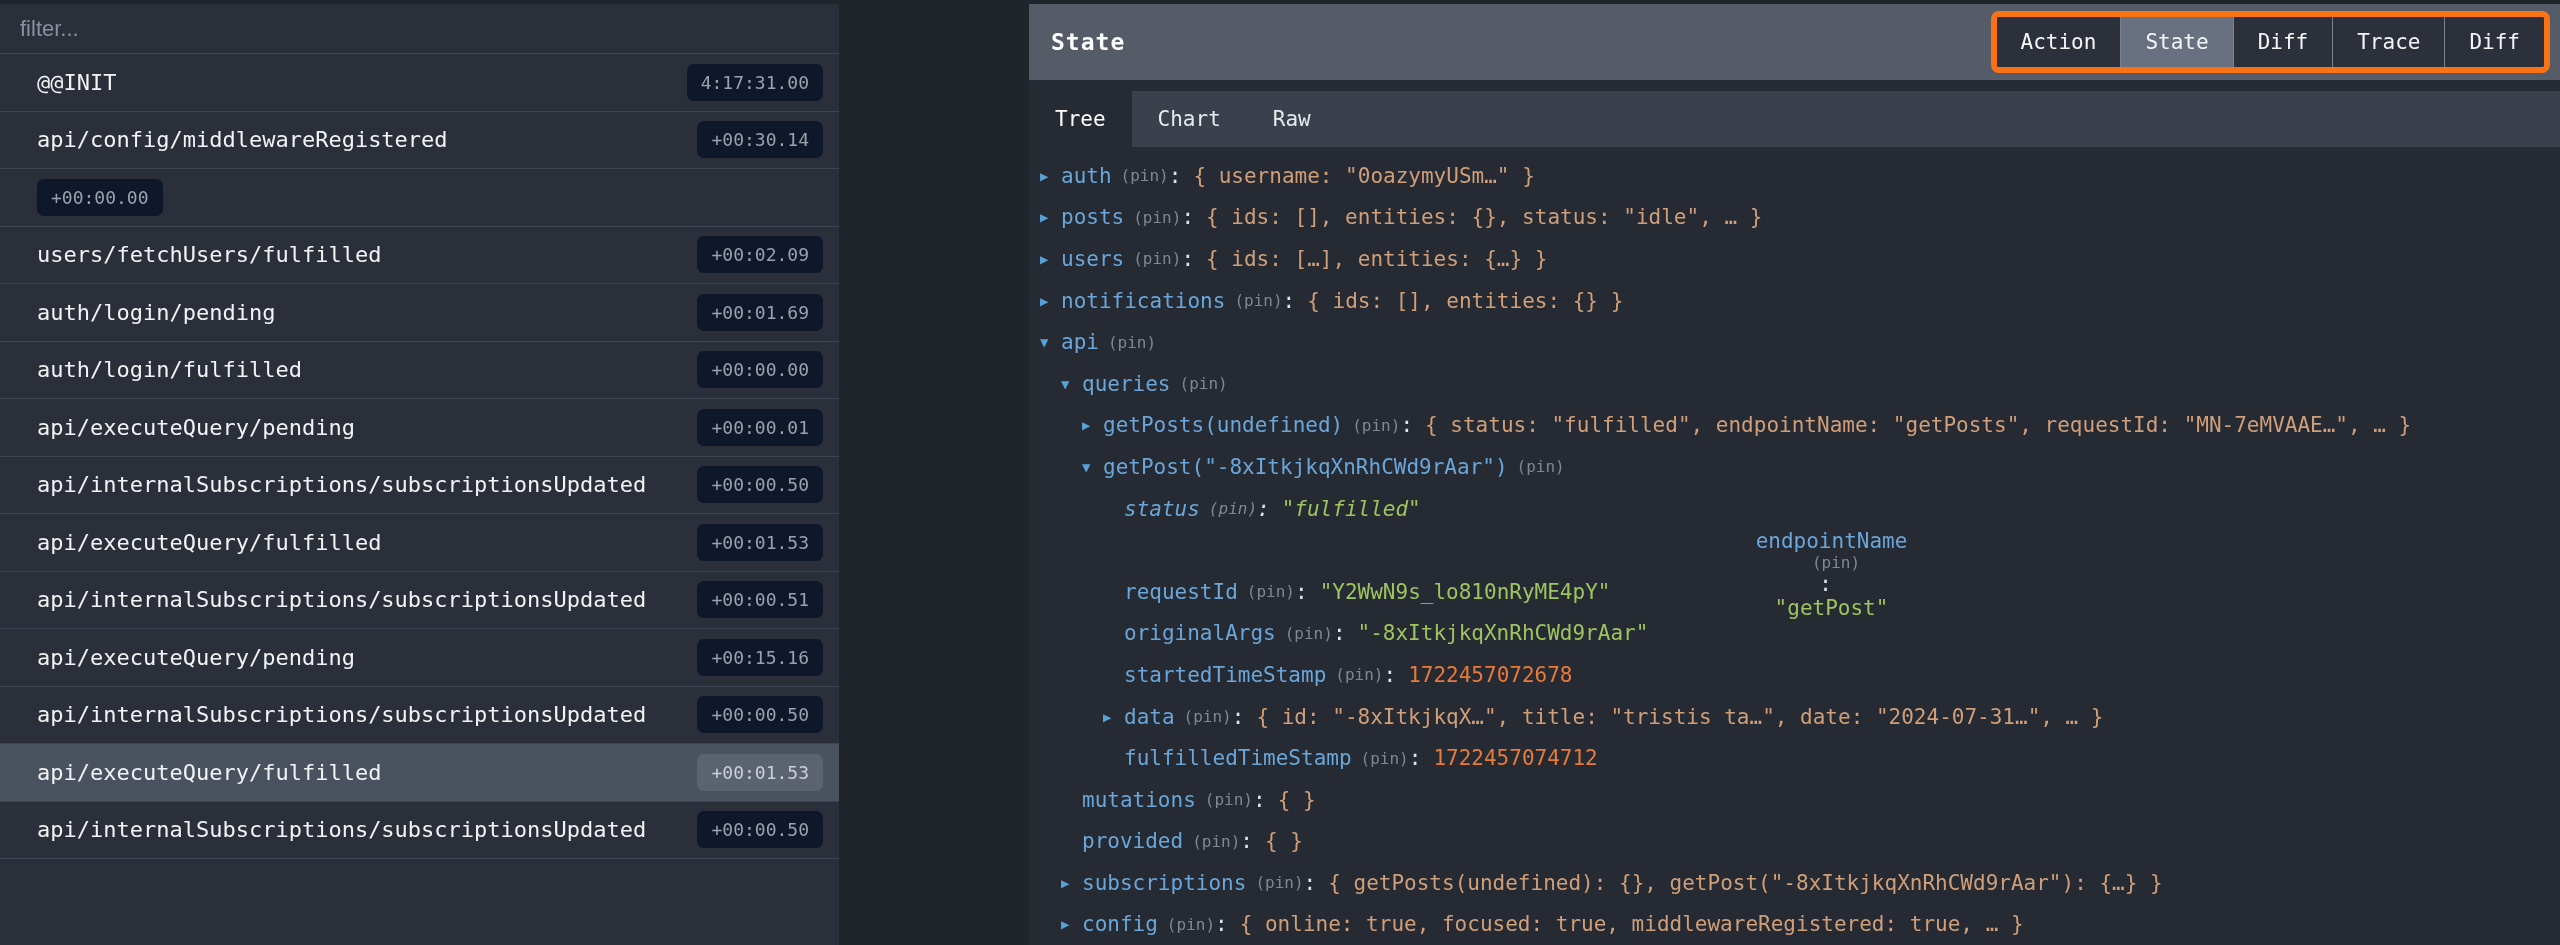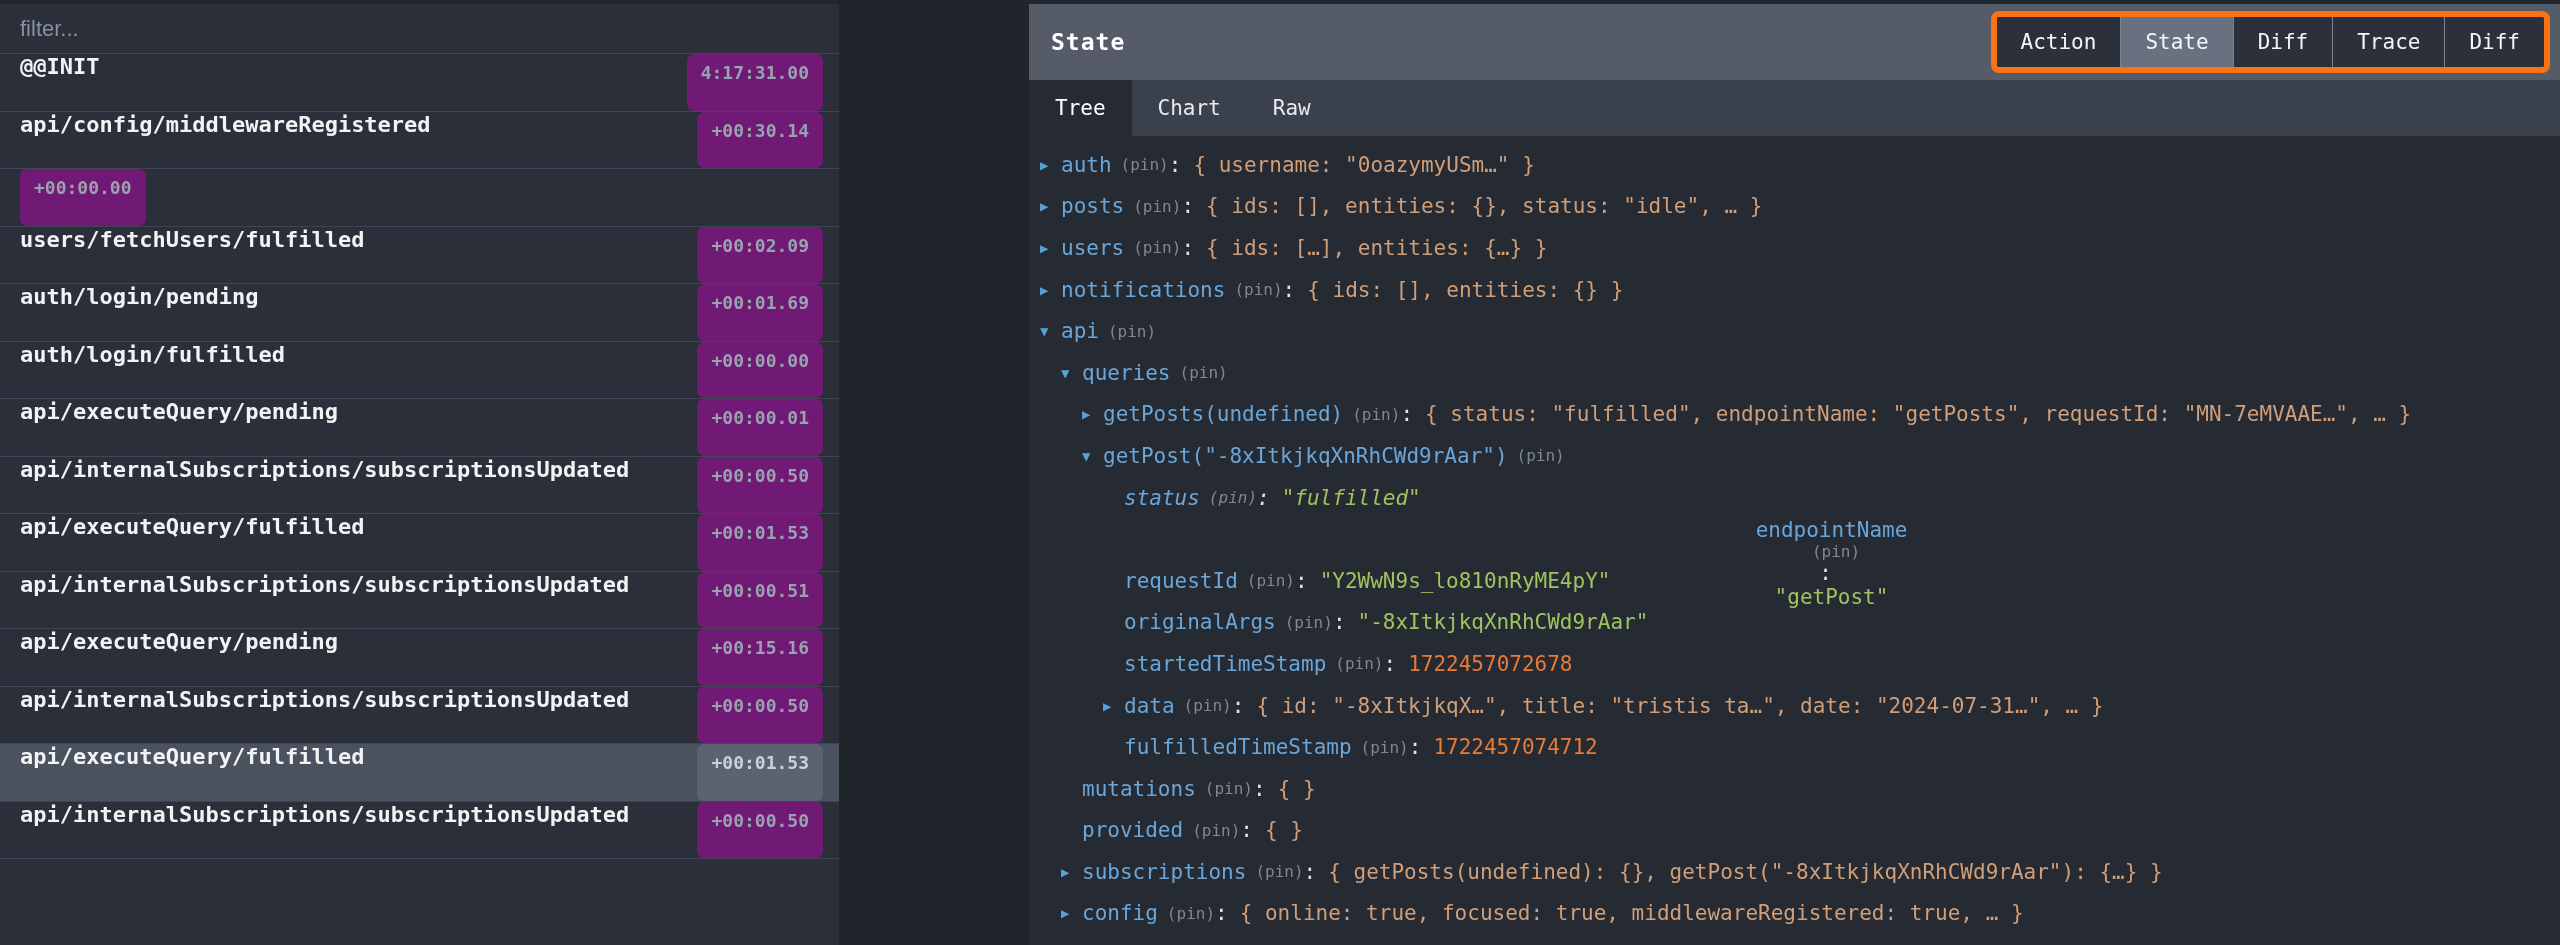--- a/index.html
+++ b/index.html
@@ -20,30 +20,29 @@
     display: flex; align-items: center; padding: 0 20px;
   }
   .filter {
     width: 100%; background: transparent; border: none; outline: none;
     color: #e8ebf0; font-size: 22px;
     font-family: "Liberation Sans", sans-serif;
   }
   .filter::placeholder { color: #8891a0; opacity: 1; }
   .action-row {
     height: 57.5px; border-bottom: 1px solid #3f4552;
-    display: flex; padding: 0 16px 0 20px;
+    display: flex; align-items: center; padding: 0 16px 0 37px;
     cursor: pointer;
-    font-weight: bold;
   }
   .action-name {
     flex: 1; font-size: 22px; color: #f2f3f5; white-space: nowrap; overflow: hidden;
   }
   .action-time {
     flex: none; font-size: 18px; color: #9aa2b0;
-    background: #701a75; border-radius: 7px; padding: 8px 14px;
+    background: #0f172a; border-radius: 7px; padding: 8px 14px;
   }
   .action-row.selected { background: #4a515f; }
   .action-row.selected .action-time { background: #5b6270; color: #ccd0d8; }
   
   .right-panel {
     position: absolute; top: 4px; left: 1029px;
     width: 1531px; height: 941px;
     background: #252a33;
   }
   .inspector-header {
@@ -56,21 +55,21 @@
     border: 6px solid #f97316; border-radius: 8px; overflow: hidden;
     background: #2b303a;
   }
   .tab {
     display: flex; align-items: center; padding: 0 24px;
     font-size: 21px; color: #f5f6f8; background: #2b303a;
     border-left: 1px solid #7b828d; cursor: pointer; white-space: nowrap;
   }
   .tab:first-child { border-left: none; }
   .tab.selected { background: #697180; }
-  .subtab-bar { height: 56px; background: #3a414c; display: flex; }
+  .subtab-bar { height: 56px; background: #3a414c; display: flex; margin-top: 11px; }
   .subtab {
     display: flex; align-items: center; padding: 0 26px;
     font-size: 21px; color: #e8ebee; cursor: pointer;
   }
   .subtab.selected { background: #252a33; color: #ffffff; }
   
   .tree { padding: 8px 0 0 6px; }
   .tree-row {
     height: 41.6px; display: flex; align-items: center;
     font-size: 21px; white-space: nowrap; cursor: pointer;

